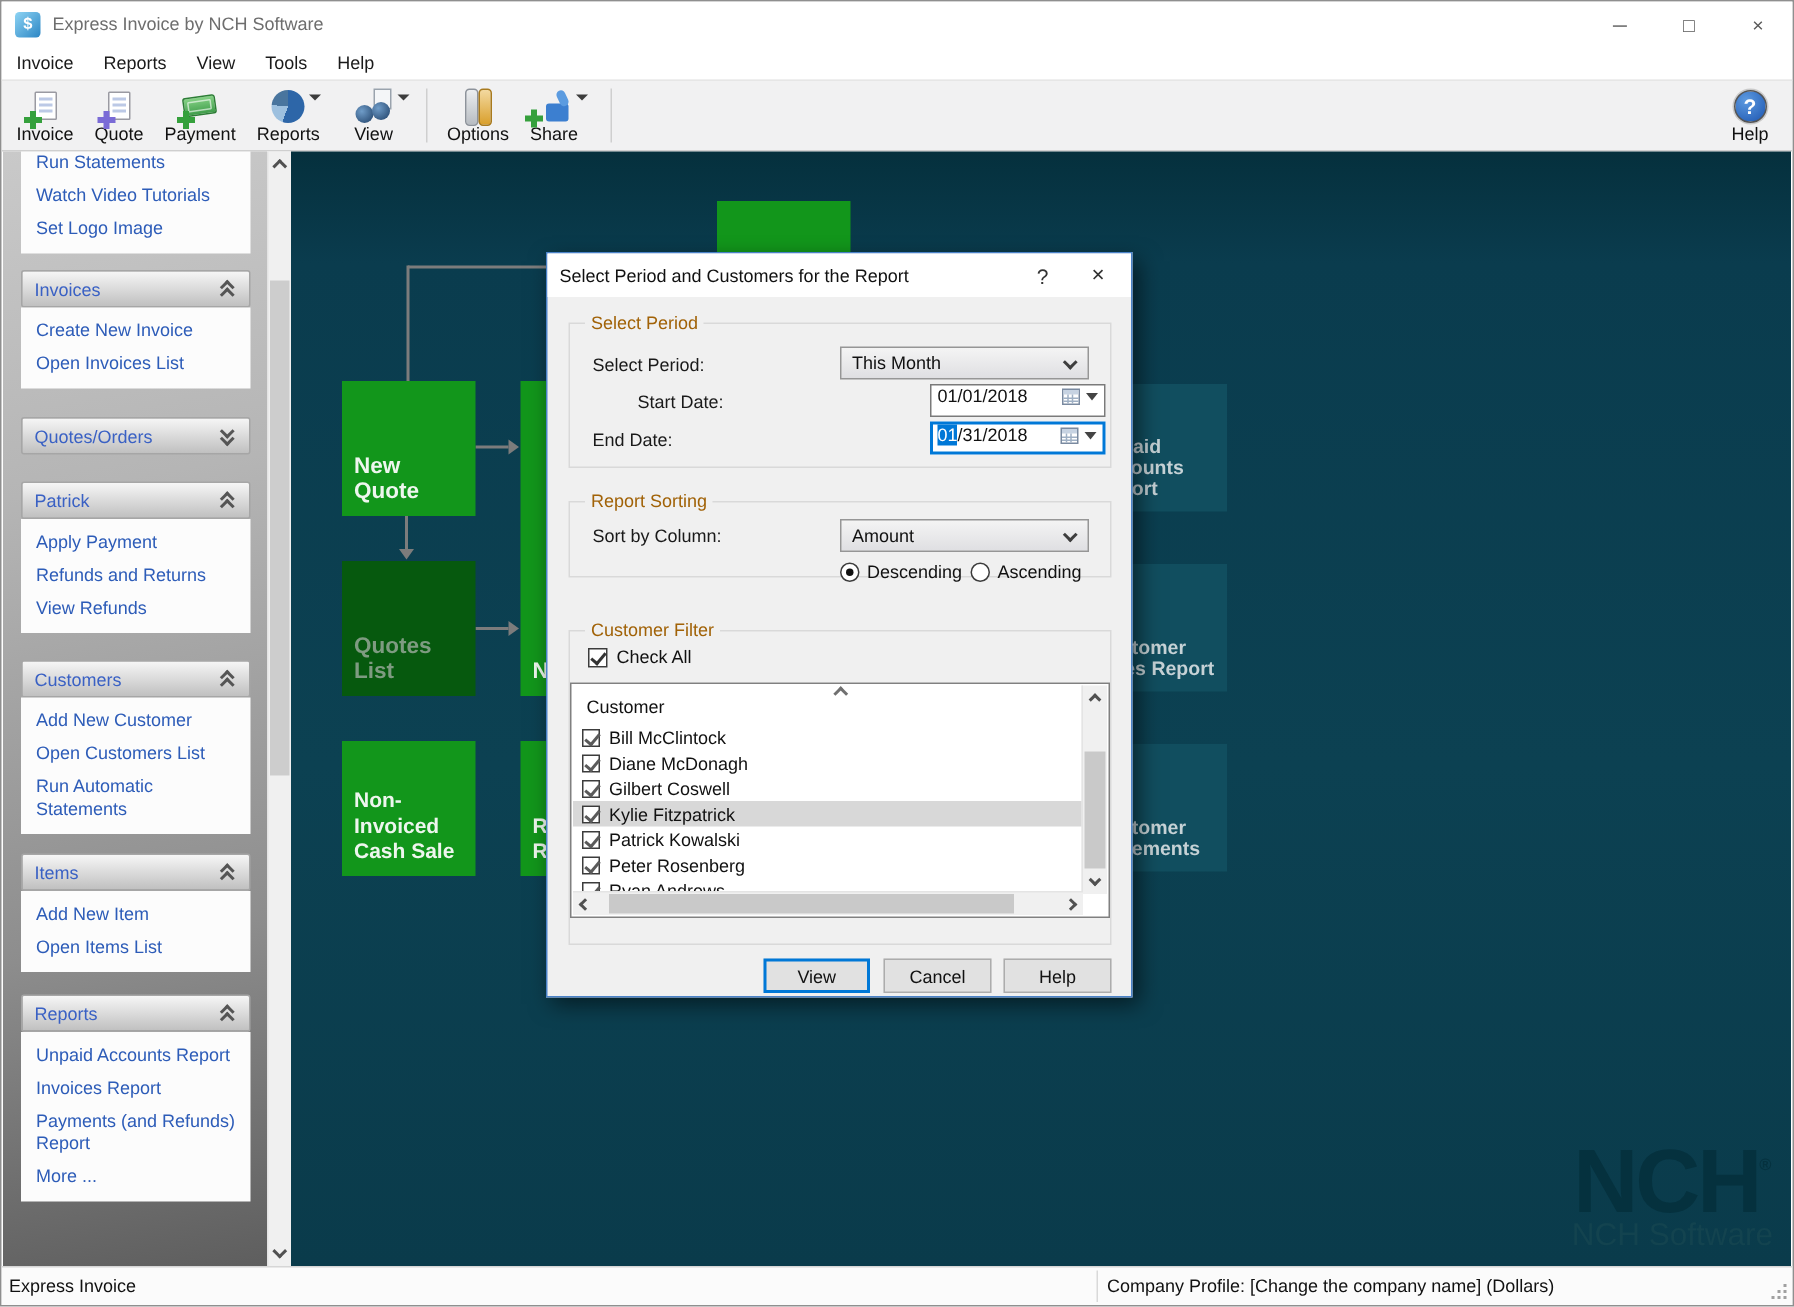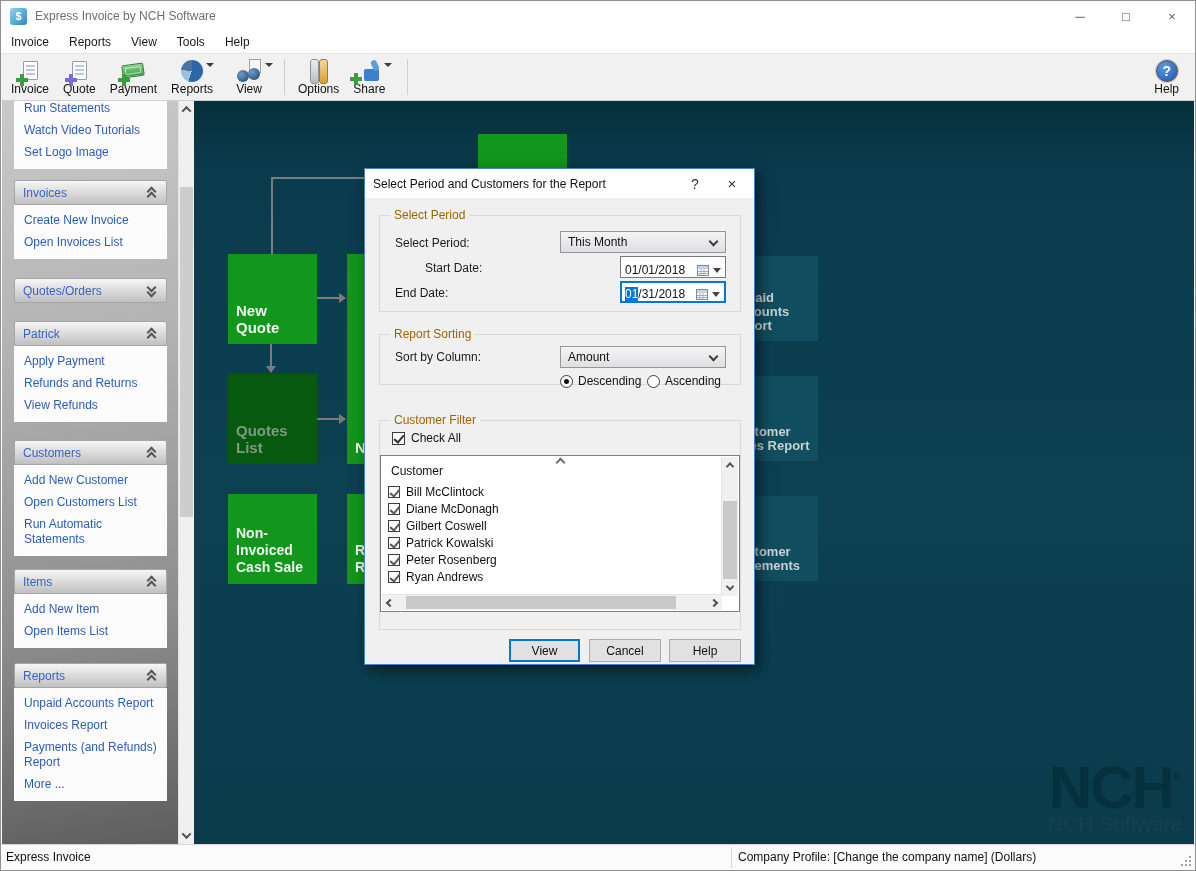--- a/index.html
+++ b/index.html
@@ -91,21 +91,21 @@
   .dlg-help{margin-left:auto;width:34px;text-align:center;font-size:14px;color:#333;}
   .dlg-close{width:40px;text-align:center;font-size:15px;color:#333;margin-right:2px;}
   .grp{position:absolute;border:1px solid #d9d9d9;}
   .grp-lb{position:absolute;top:-8px;left:10px;background:#f0f0f0;padding:0 4px;font-size:12px;color:#a16207;white-space:nowrap;}
   #g1{left:14px;top:46px;width:362px;height:97px;}
   #g2{left:14px;top:165px;width:362px;height:51px;}
   #g3{left:14px;top:251px;width:362px;height:210px;}
   .flabel{position:absolute;font-size:12px;color:#1a1a1a;}
   .combo{position:absolute;left:195px;width:166px;height:22px;background:linear-gradient(#f4f4f4,#dfdfe2);border:1px solid #969696;font-size:12px;color:#111;display:flex;align-items:center;padding-left:7px;}
   .cchev{position:absolute;right:8px;top:6px;width:7px;height:7px;border-right:2px solid #3e3e3e;border-bottom:2px solid #3e3e3e;transform:rotate(45deg);}
-  .datefld{position:absolute;left:255px;width:106px;height:22px;background:#fff;border:1px solid #7a7a7a;display:flex;align-items:flex-end;font-size:12px;color:#111;padding-left:4px;}
+  .datefld{position:absolute;left:255px;width:117px;height:22px;background:#fff;border:1px solid #7a7a7a;display:flex;align-items:flex-start;font-size:12px;color:#111;padding-left:4px;}
   .datefld.focus{border:2px solid #0078d7;padding-left:3px;}
   .sel{background:#0078d7;color:#fff;}
   .dficons{margin-left:auto;display:flex;align-items:center;padding-right:4px;}
   .dfcaret{width:0;height:0;border-left:4px solid transparent;border-right:4px solid transparent;border-top:5px solid #444;margin-left:3px;}
   .radio{position:absolute;display:flex;align-items:center;font-size:12px;color:#111;}
   .rdot{width:13px;height:13px;border:1px solid #3c3c3c;border-radius:50%;background:#fff;margin-right:5px;position:relative;}
   .radio.checked .rdot::after{content:"";position:absolute;inset:3px;background:#111;border-radius:50%;}
   .cb{width:13px;height:13px;background:#fff;border:1px solid #3c3c3c;position:relative;margin-right:6px;flex:none;}
   .cb.on::after{content:"";position:absolute;left:3px;top:0px;width:4px;height:8px;border-right:2px solid #333;border-bottom:2px solid #333;transform:rotate(40deg);}
   .checkall{position:absolute;left:27px;top:262px;display:flex;align-items:center;font-size:12px;color:#111;}
@@ -424,20 +424,24 @@
           <span>Bill McClintock</span>
         </div>
       <div class="lbrow">
           <span class="cb on"></span>
           <span>Diane McDonagh</span>
         </div>
       <div class="lbrow">
           <span class="cb on"></span>
           <span>Gilbert Coswell</span>
         </div>
+      <div class="lbrow selected">
+          <span class="cb on"></span>
+          <span>Kylie Fitzpatrick</span>
+        </div>
       <div class="lbrow">
           <span class="cb on"></span>
           <span>Patrick Kowalski</span>
         </div>
       <div class="lbrow">
           <span class="cb on"></span>
           <span>Peter Rosenberg</span>
         </div>
       <div class="lbrow">
           <span class="cb on"></span>

